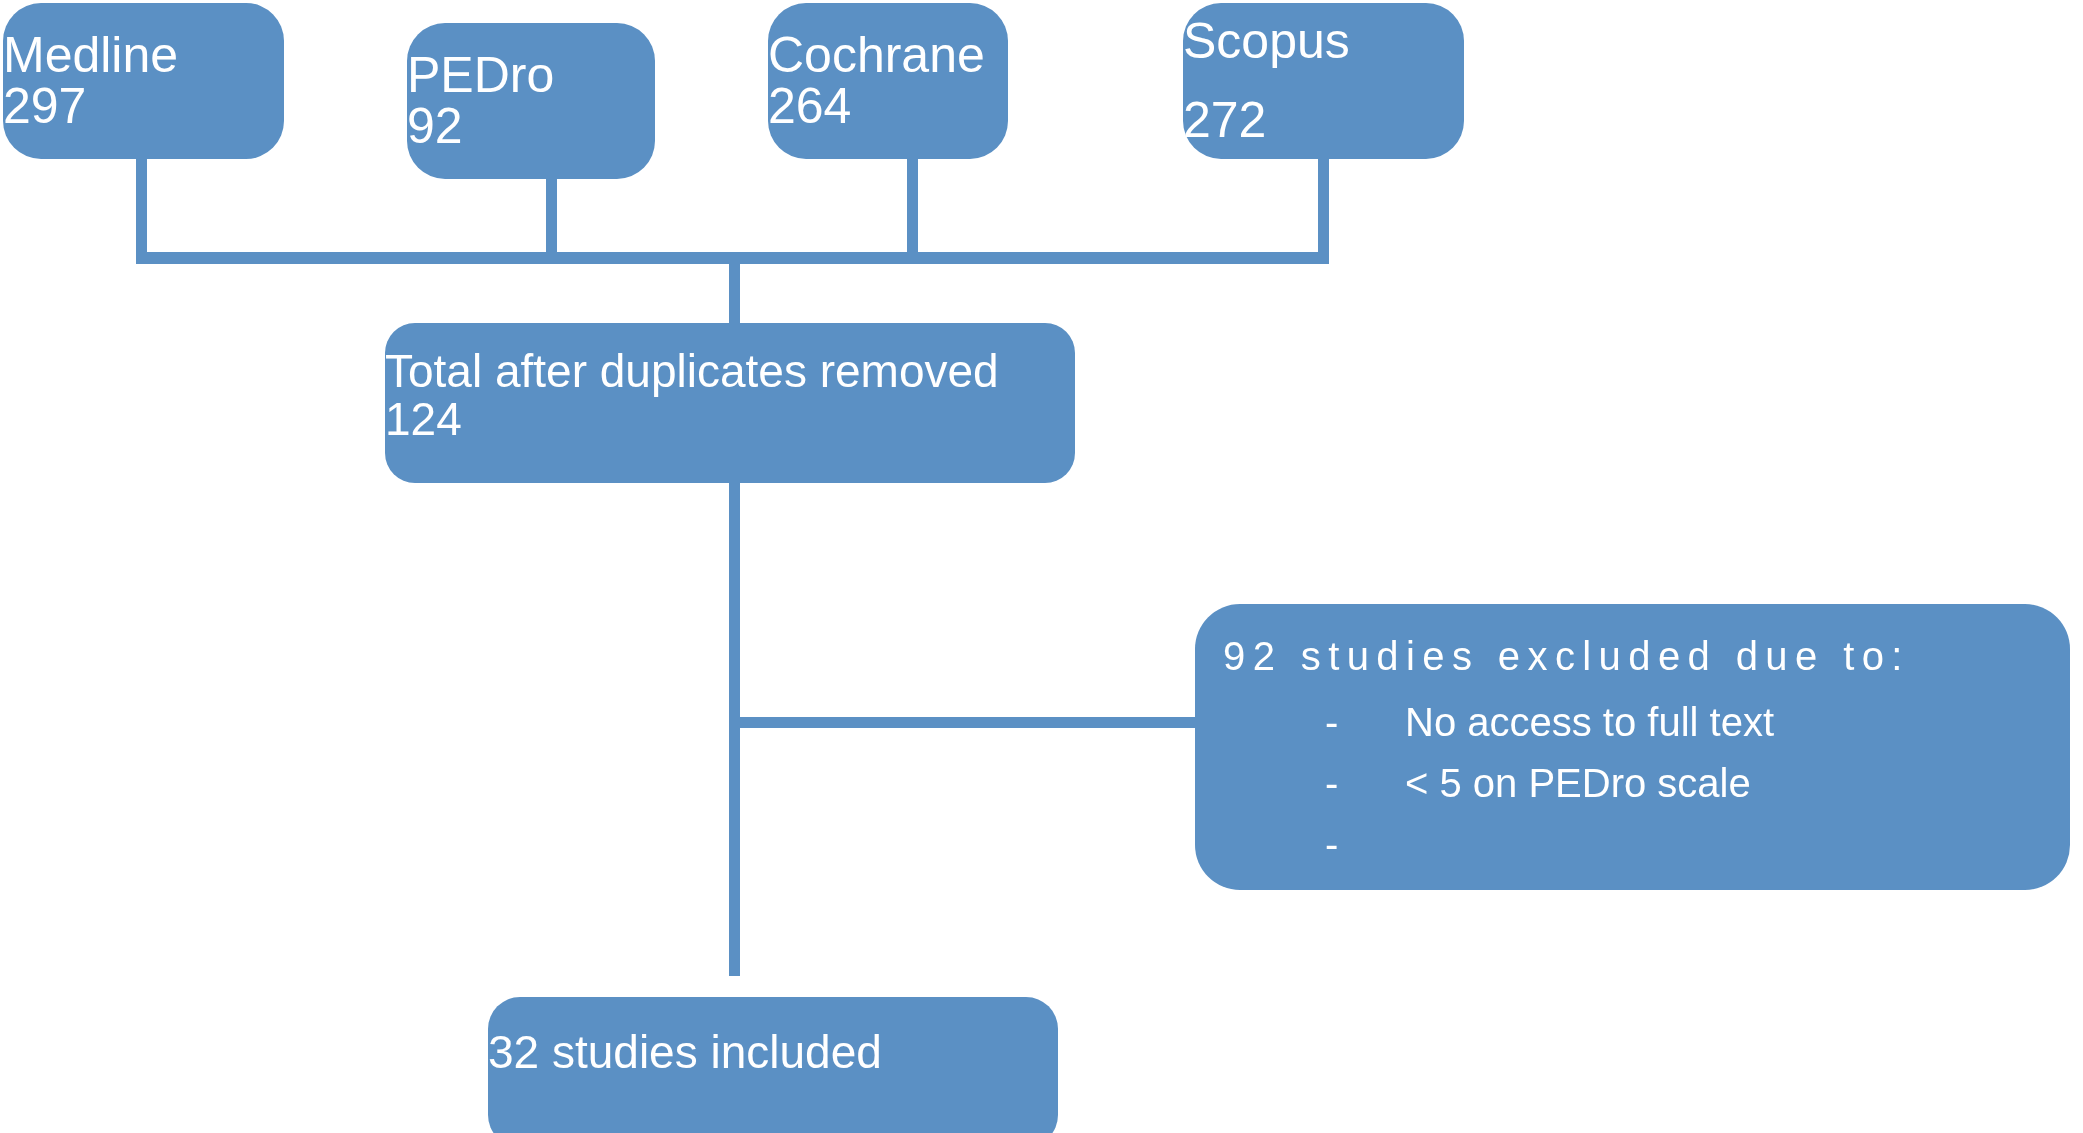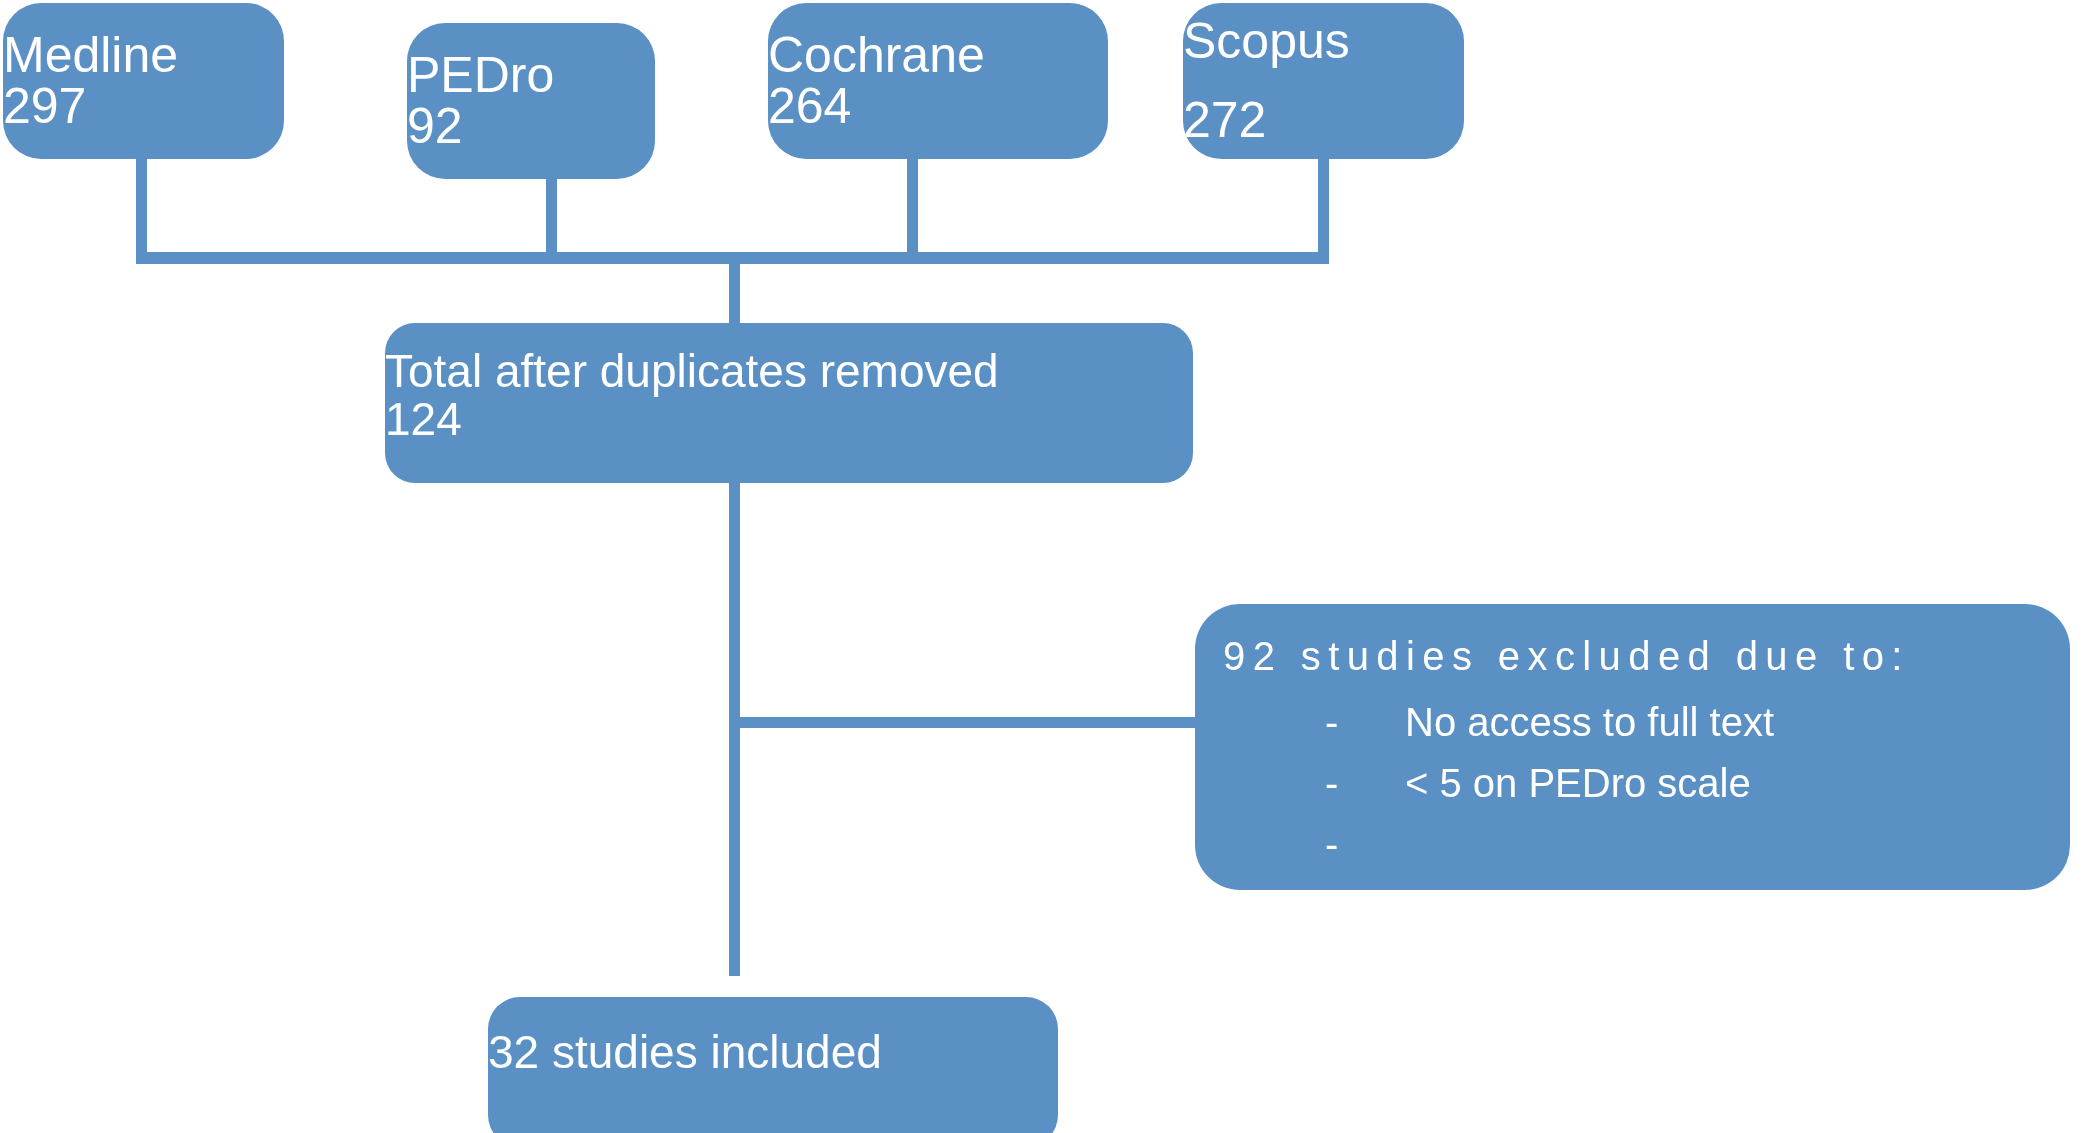--- a/index.html
+++ b/index.html
@@ -31,21 +31,21 @@
     height: 156px;
     top: 3px;
     border-radius: 38px;
     font-size: 50px;
     line-height: 51px;
   }
   .source-box .line { display: block; }
   .total-box {
     left: 385px;
     top: 323px;
-    width: 808px;
+    width: 690px;
     height: 160px;
     border-radius: 30px;
     font-size: 46px;
     line-height: 48px;
     padding-bottom: 16px;
     white-space: nowrap;
   }
   .included-box {
     left: 488px;
     top: 975px;
@@ -109,21 +109,21 @@
   <div class="node source-box" style="left:3px;">
     <span class="line">Medline</span>
     <span class="line">297</span>
   </div>
 
   <div class="node source-box" style="left:407px; width:248px;margin-top:20px;">
     <span class="line">PEDro</span>
     <span class="line">92</span>
   </div>
 
-  <div class="node source-box" style="left:768px; width:340px;">
+  <div class="node source-box" style="left:768px; width:240px;">
     <span class="line">Cochrane</span>
     <span class="line">264</span>
   </div>
 
   <div class="node source-box" style="left:1183px;gap:28px;">
     <span class="line">Scopus</span>
     <span class="line">272</span>
   </div>
 
   <div class="connector v-line" style="left:136px; top:158px; height:95px;"></div>

